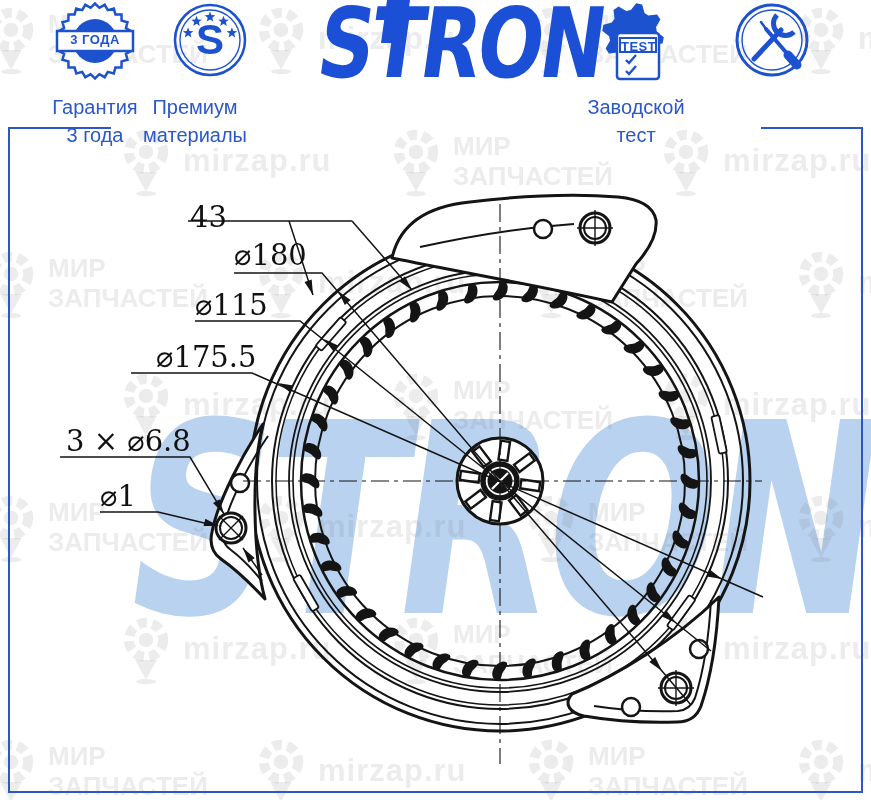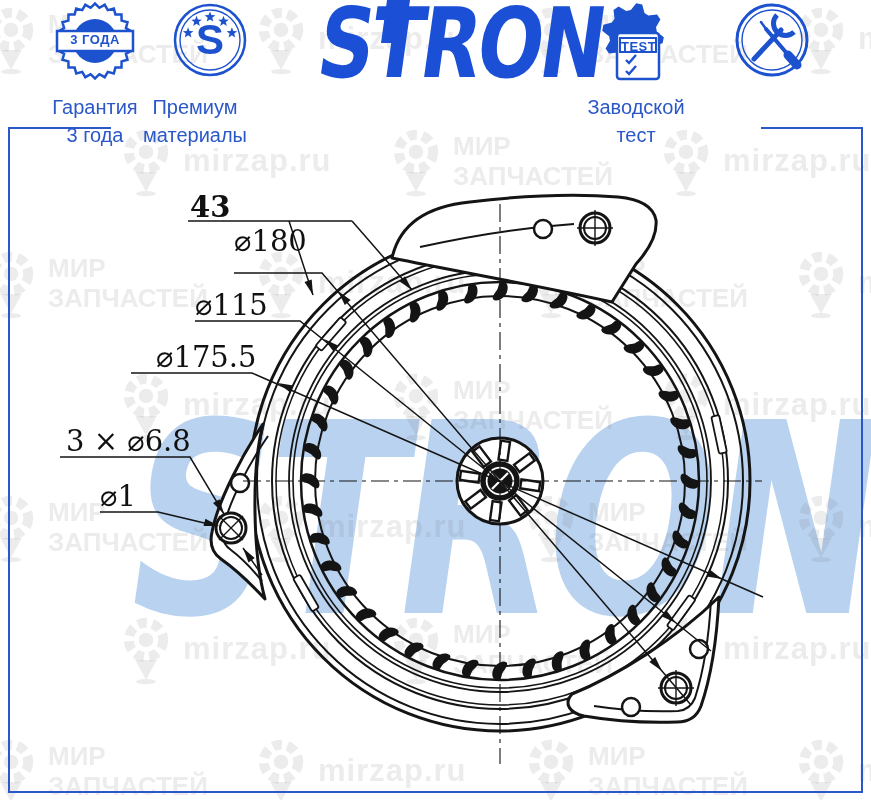--- a/index.html
+++ b/index.html
@@ -522,20 +522,20 @@
       <use href="#arr" transform="translate(324,339) rotate(218.8)"></use>
       <use href="#arr" transform="translate(676,623) rotate(38.8)"></use>
       <use href="#arr" transform="translate(278,383) rotate(203.7)"></use>
       <use href="#arr" transform="translate(722,579) rotate(23.7)"></use>
       <use href="#arr" transform="translate(224,514) rotate(59)"></use>
       <use href="#arr" transform="translate(219,526) rotate(14)"></use>
       <use href="#arr" transform="translate(243,548) rotate(234.9)"></use>
     </g>
   </svg>
 
-  <div class="dim-label" style="left:190px;top:190px;font-weight:bold;">43</div>
-  <div class="dim-label" style="left:234px;top:224px;">⌀180</div>
+  <div class="dim-label" style="left:190px;top:200px;">43</div>
+  <div class="dim-label" style="left:234px;top:238px;">⌀180</div>
   <div class="dim-label" style="left:195px;top:288px;">⌀115</div>
   <div class="dim-label" style="left:131px;top:340px;margin-left:25px;">⌀175.5</div>
   <div class="dim-label" style="left:60px;top:424px;margin-left:6px;">3 × ⌀6.8</div>
   <div class="dim-label" style="left:100px;top:479px;">⌀1</div>
 
 </div>
 
 </body></html>

